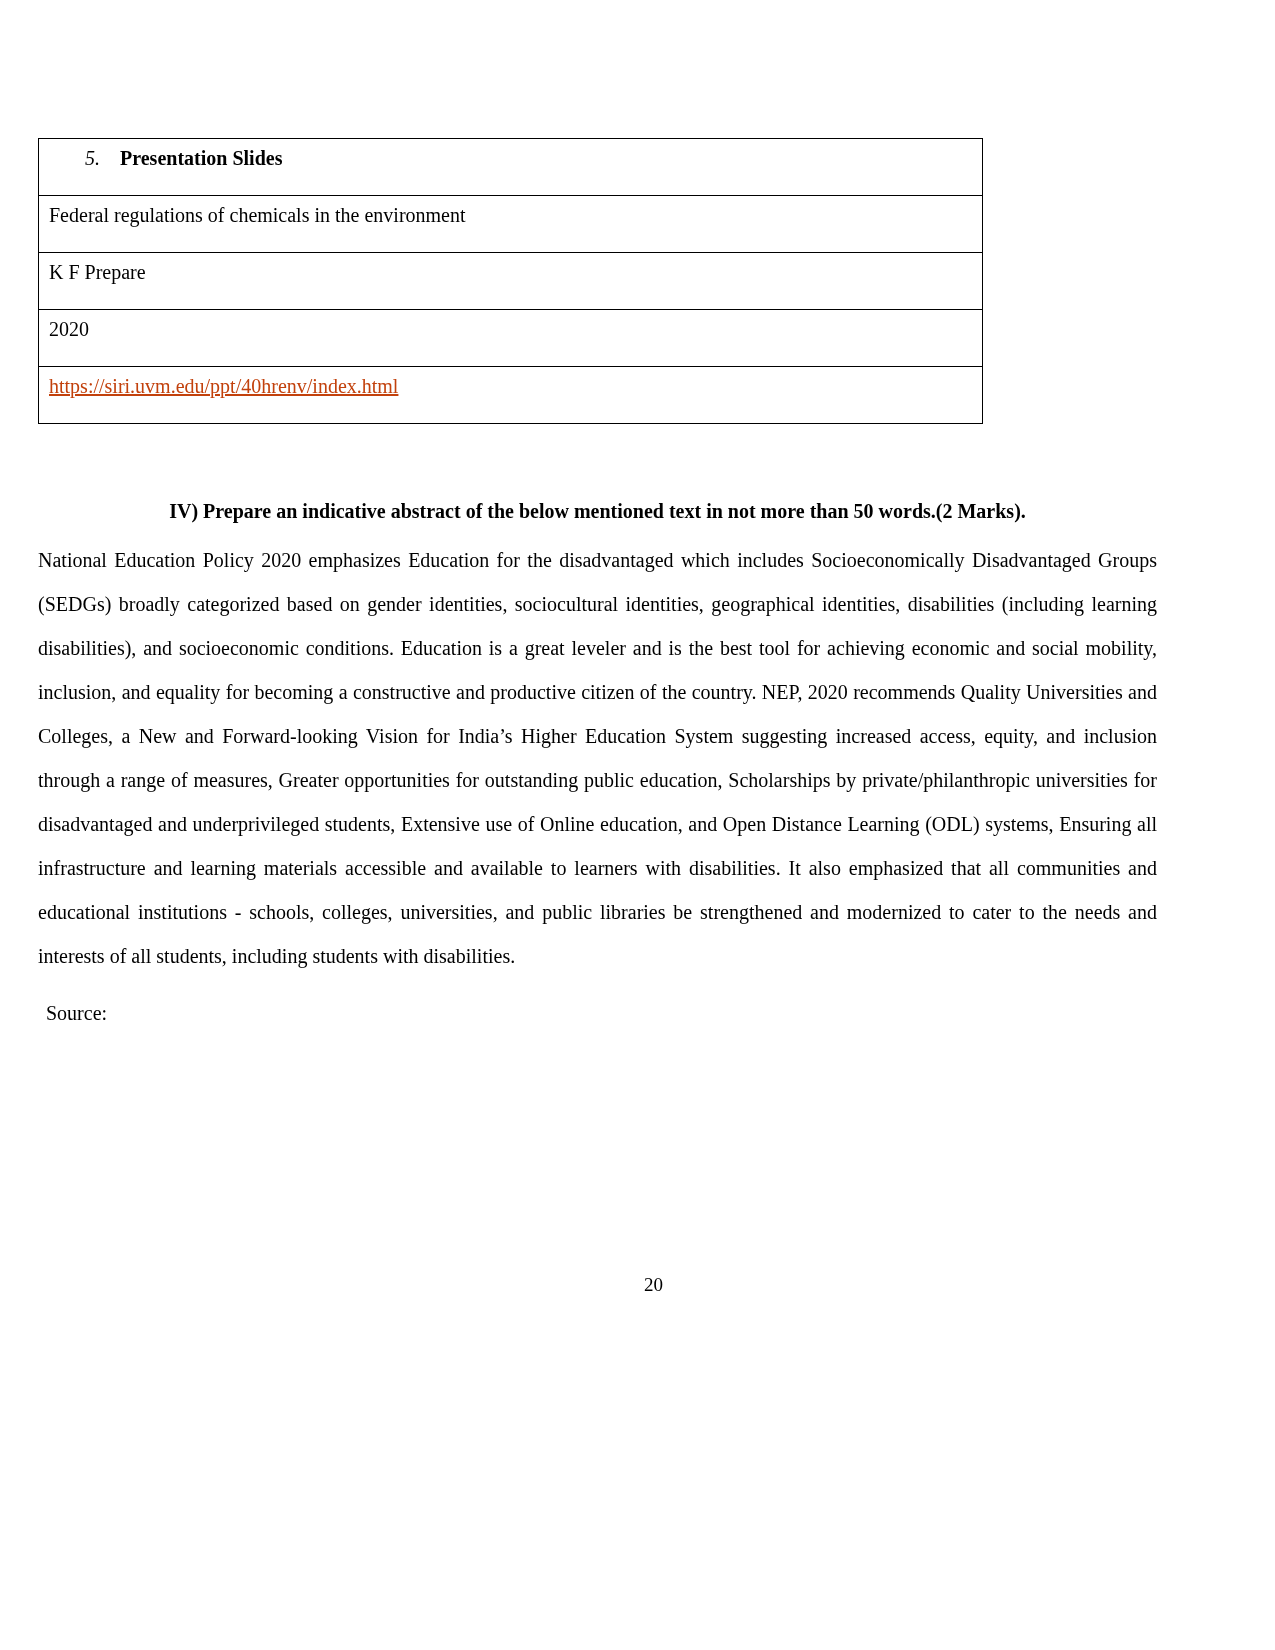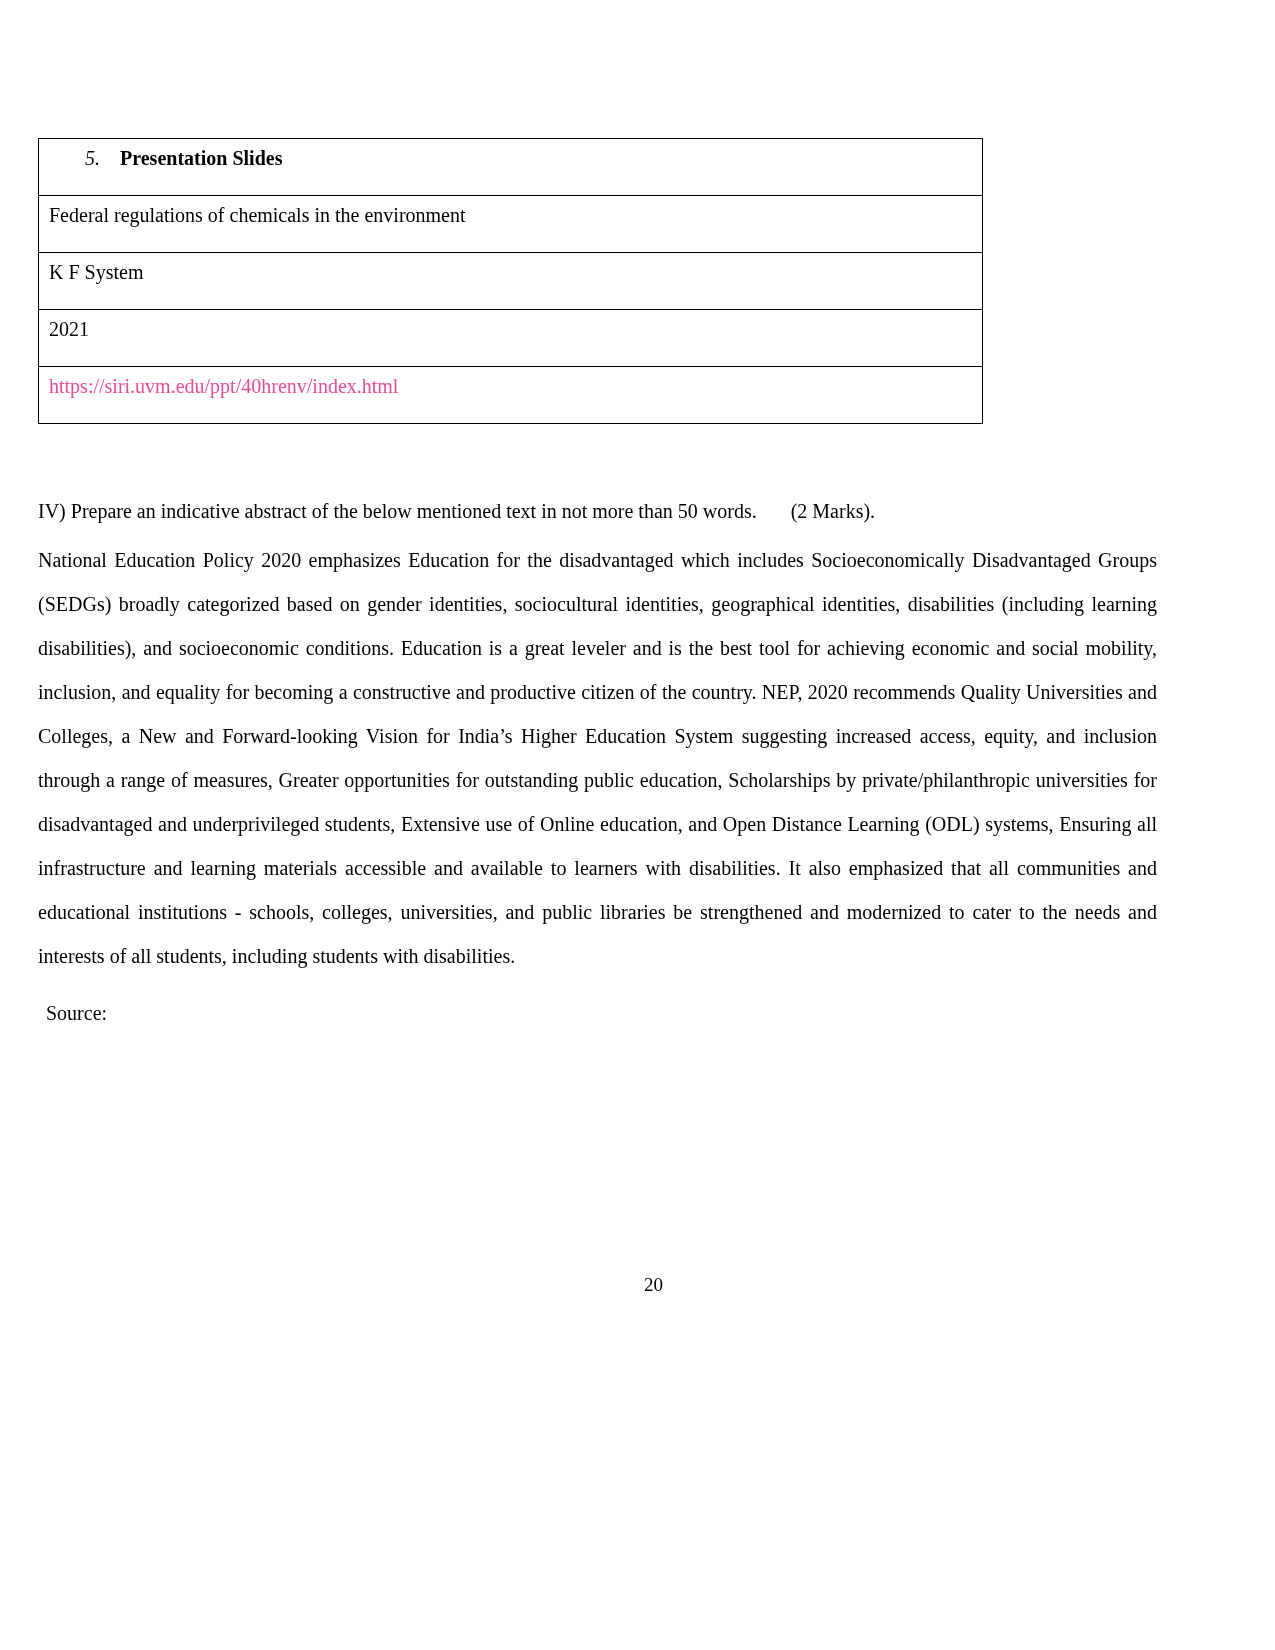--- a/index.html
+++ b/index.html
@@ -24,32 +24,32 @@
     border-bottom: 1px solid #000000;
     padding: 7px 10px 25px 10px;
     line-height: 1.2;
     min-height: 54px;
   }
   .trow:last-child { border-bottom: none; }
   .trow.header { padding-left: 46px; }
   .item-num { font-style: italic; margin-right: 20px; }
   .item-title { font-weight: bold; }
   .link {
-    color: #ec4899;
+    color: #c2410c;
+    text-decoration: underline;
     cursor: pointer;
     word-break: break-all;
   }
   
   .question { margin-top: 60px; }
   .q-head {
     display: flex;
-    justify-content: flex-start;
-    font-weight: normal;
+    justify-content: center;
+    font-weight: bold;
     line-height: 54px;
-    gap: 34px;
   }
   .q-head .marks { white-space: nowrap; }
   .body-text {
     margin: 0;
     text-align: justify;
     line-height: 44px;
   }
   .source-label {
     margin: 8px;
     line-height: 54px;
@@ -75,24 +75,24 @@
 <div class="page">
 
   <div class="ref-table">
     <div class="trow header">
       <span class="item-num">5.</span><span class="item-title">Presentation Slides</span>
     </div>
     <div class="trow">
       <span>Federal regulations of chemicals in the environment</span>
     </div>
     <div class="trow">
-      <span>K F System</span>
+      <span>K F Prepare</span>
     </div>
     <div class="trow">
-      <span>2021</span>
+      <span>2020</span>
     </div>
     <div class="trow">
       <a class="link">https://siri.uvm.edu/ppt/40hrenv/index.html</a>
     </div>
   </div>
 
   <div class="question">
     <div class="q-head">
       <span>IV) Prepare an indicative abstract of the below mentioned text in not more than 50 words.</span>
       <span class="marks">(2 Marks).</span>

